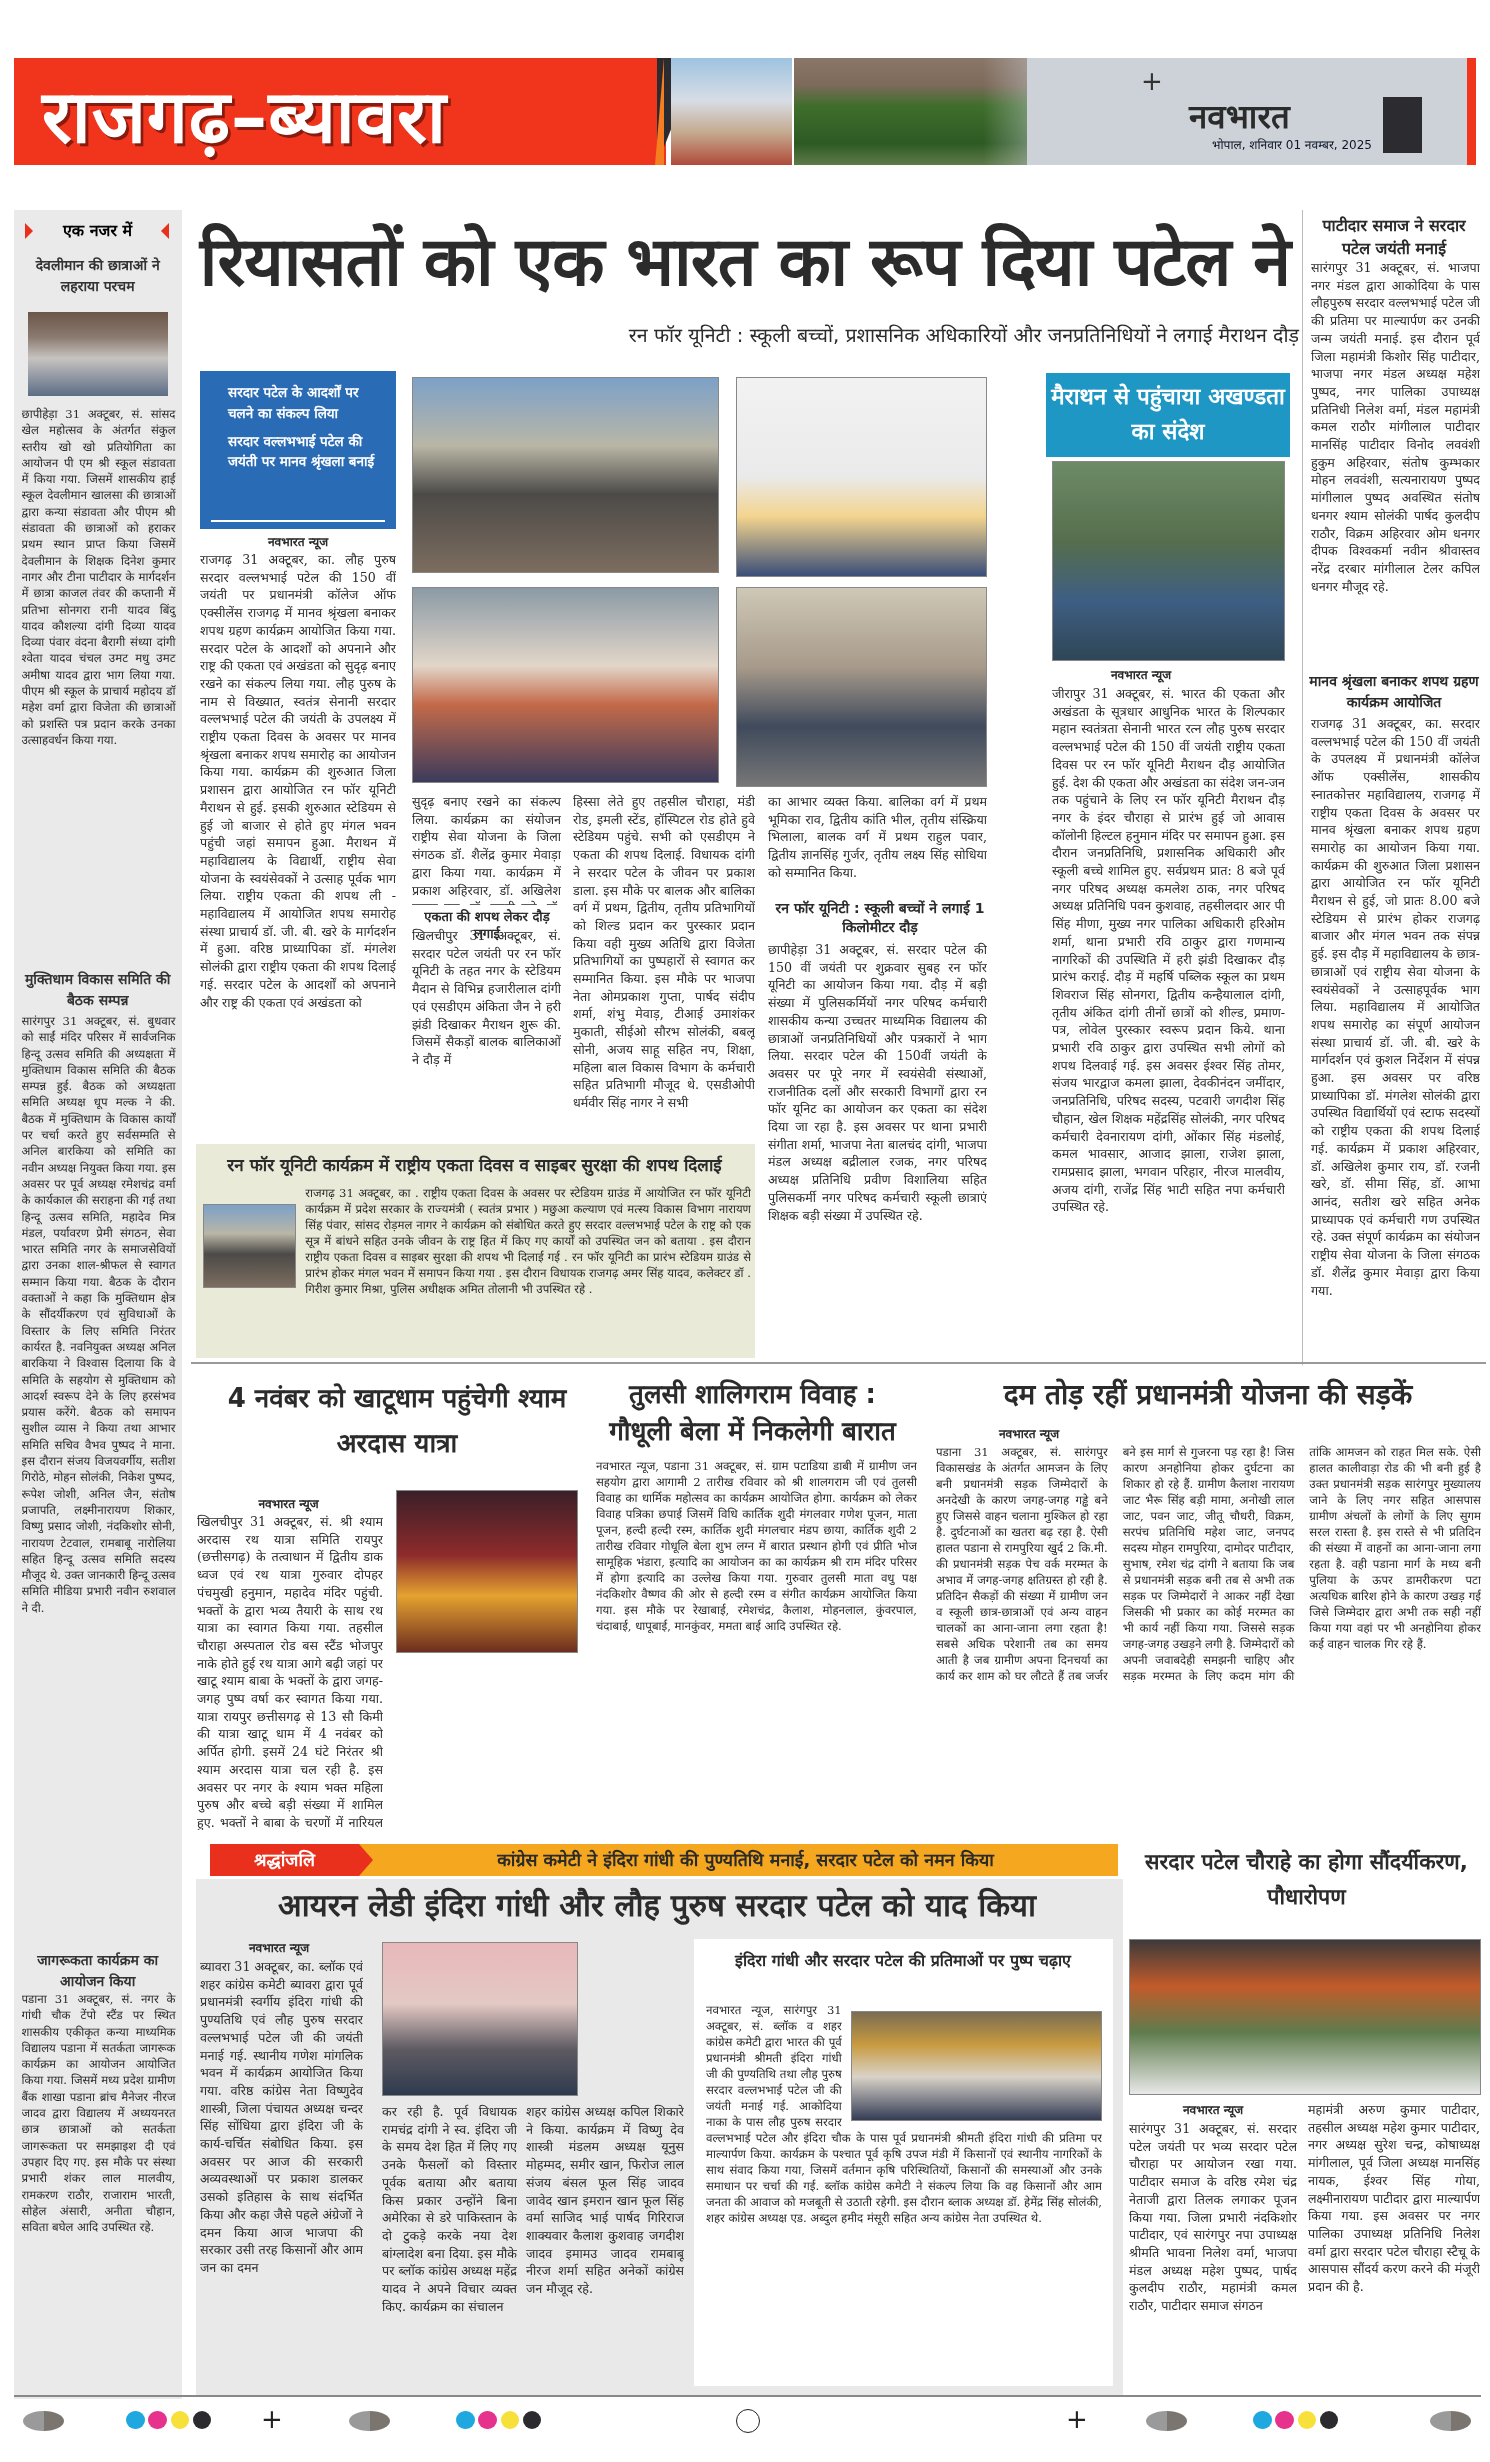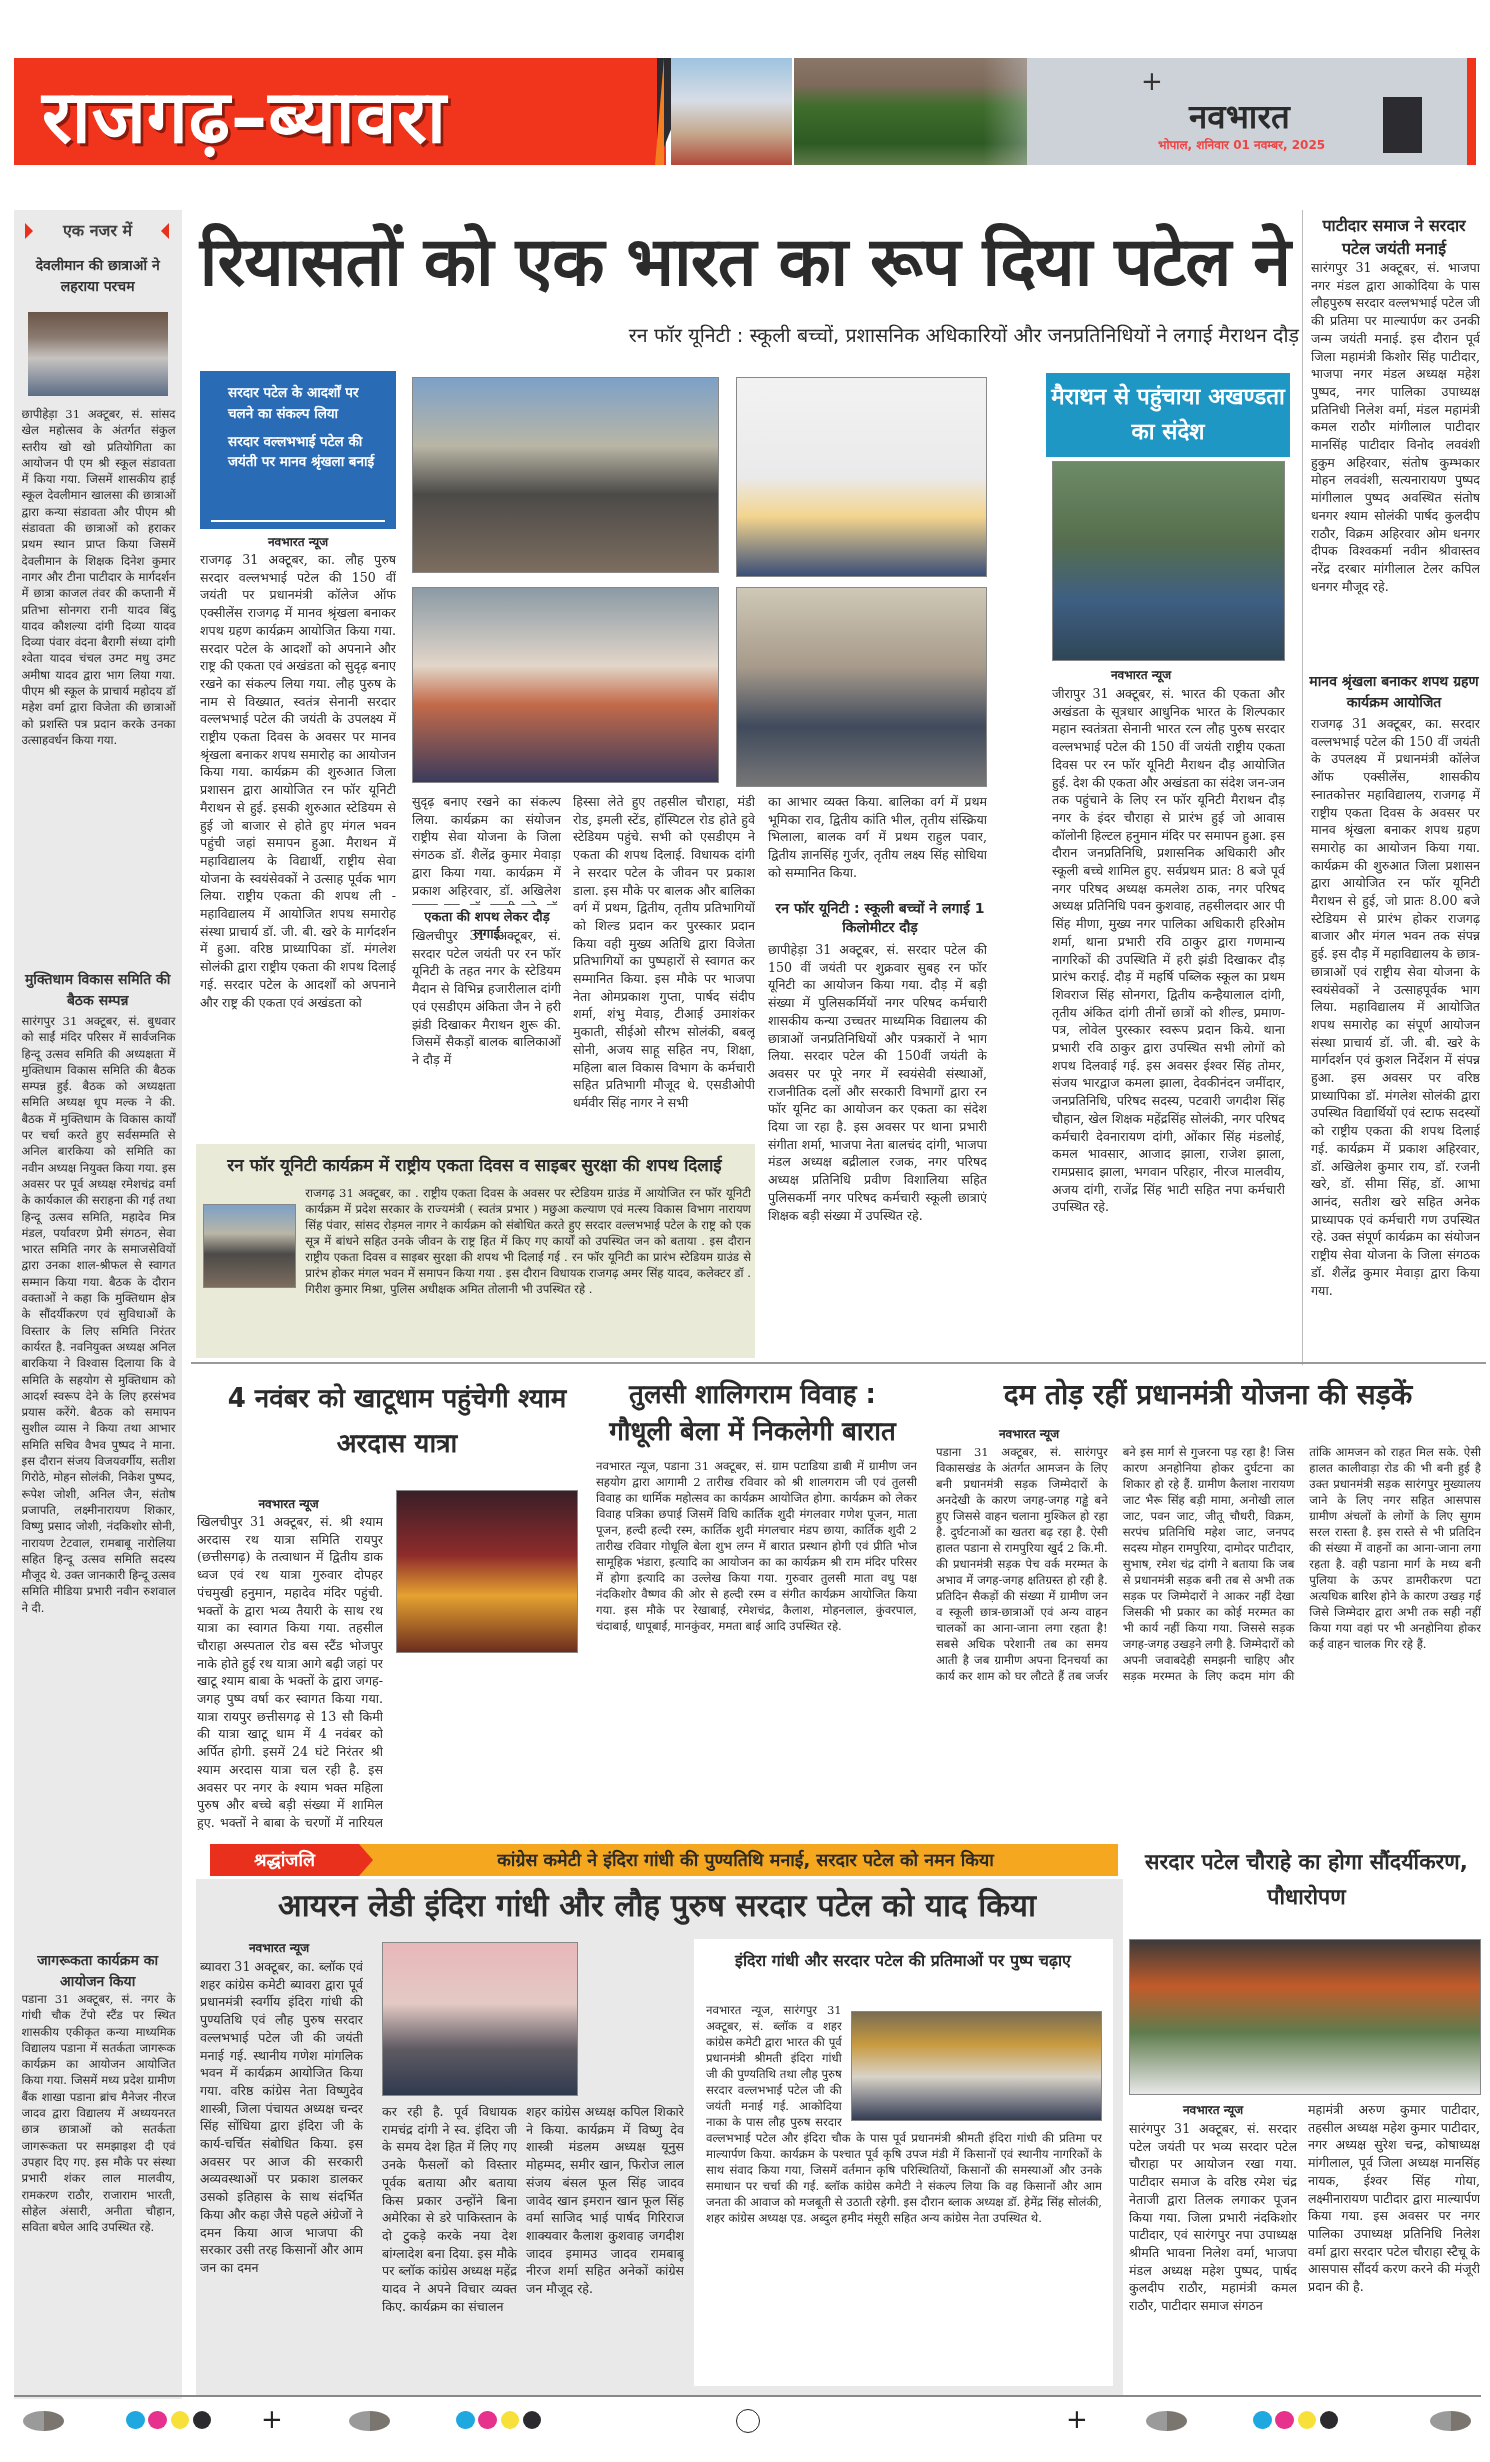--- a/index.html
+++ b/index.html
@@ -14,21 +14,21 @@
   #mast-title { left: 28px; top: 5.6px; font-size: 73px; font-weight: bold; color: #fff; letter-spacing: 0.9px; text-shadow: 2.8px 2.8px 0 #8a1a0e; font-family: "DejaVu Sans", sans-serif; }
   #mast-dark-tri { left: 643px; top: 0; width: 0; height: 0; border-left: 42px solid #2c2c30; border-bottom: 107px solid transparent; }
   #mast-orange-tri { left: 641px; top: 0; width: 0; height: 0; border-right: 9.3px solid #f57f20; border-top: 107px solid transparent; }
   #mast-photo1 { left: 657px; top: 0; width: 121px; height: 107px; background: linear-gradient(180deg,#9ec3e0 0%, #d7dde5 40%, #c4a98e 70%, #b04a3a 100%); }
   #mast-photo2 { left: 780px; top: 0; width: 233px; height: 107px; background: linear-gradient(180deg,#8a7769 0%, #7d6a5a 25%, #3f6e2c 45%, #2d5a23 80%, #5f7a4a 100%); }
   #mast-fade { left: 969px; top: 0; width: 112px; height: 107px; background: linear-gradient(90deg, rgba(205,210,216,0) 0%, #cdd2d8 100%); }
   #mast-grey { left: 1013px; top: 0; width: 440px; height: 107px; background: #cdd2d8; }
   #mast-redbar { left: 1453px; top: 0; width: 9.3px; height: 107px; background: #f0351c; }
   #mast-plus { left: 1127px; top: 7.5px; font-size: 26px; color: #333; }
   #brand { left: 1175px; top: 35px; width: 182px; text-align: left; font-size: 33px; font-weight: bold; color: #2b2b2b; font-family: "DejaVu Serif", serif; }
-  #brand-date { left: 1144px; top: 78px; width: 214px; text-align: left; font-size: 12px; color: #ef4444; font-weight: bold; }
+  #brand-date { left: 1144px; top: 78px; width: 214px; text-align: right; font-size: 12px; color: #0f172a; }
   #brand-square { left: 1369px; top: 39px; width: 39px; height: 56px; background: #2c2c30; }
 
   
   #left-col { left: 14px; top: 210px; width: 168px; height: 2189px; background: #eaeaea; }
   .sb-arrow-l { width:0; height:0; border-top:8.4px solid transparent; border-bottom:8.4px solid transparent; border-left:8.4px solid #e8301c; }
   .sb-arrow-r { width:0; height:0; border-top:8.4px solid transparent; border-bottom:8.4px solid transparent; border-right:8.4px solid #e8301c; }
   .sb-head { font-size: 14px; font-weight: bold; text-align: center; color: #333; line-height: 20.5px; }
   .sb-photo { background: linear-gradient(180deg,#6b5648 0%, #8a7a70 30%, #c7c3c0 55%, #5b6d86 100%); }
 
   
@@ -84,21 +84,21 @@
   <div id="brand-square" class="abs"></div>
 </div>
 
 <div id="left-col" class="abs">
   <div class="abs" style="left:11.2px;top:13px;">
       <div class="sb-arrow-l"></div>
     </div>
   <div class="abs" style="left:147px;top:13px;">
       <div class="sb-arrow-r"></div>
     </div>
-  <div class="abs sb-head" style="left:18.6px;top:11.2px;width:130px;color:#404040;font-size:16px;">एक नजर में</div>
+  <div class="abs sb-head" style="left:18.6px;top:11.2px;width:130px;color:#000000;font-size:16px;">एक नजर में</div>
   <div class="abs sb-head" style="left:4.7px;top:45px;width:158px;">देवलीमान की छात्राओं ने लहराया परचम</div>
   <div class="abs sb-photo" style="left:14px;top:102px;width:140px;height:84px;"></div>
   <div class="abs body-text" style="left:7.5px;top:196px;width:154px;height:559px;font-size:11.6px;line-height:16.3px;">छापीहेड़ा 31 अक्टूबर, सं. सांसद खेल महोत्सव के अंतर्गत संकुल स्तरीय खो खो प्रतियोगिता का आयोजन पी एम श्री स्कूल संडावता में किया गया. जिसमें शासकीय हाई स्कूल देवलीमान खालसा की छात्राओं द्वारा कन्या संडावता और पीएम श्री संडावता की छात्राओं को हराकर प्रथम स्थान प्राप्त किया जिसमें देवलीमान के शिक्षक दिनेश कुमार नागर और टीना पाटीदार के मार्गदर्शन में छात्रा काजल तंवर की कप्तानी में प्रतिभा सोनगरा रानी यादव बिंदु यादव कौशल्या दांगी दिव्या यादव दिव्या पंवार वंदना बैरागी संध्या दांगी श्वेता यादव चंचल उमट मधु उमट अमीषा यादव द्वारा भाग लिया गया. पीएम श्री स्कूल के प्राचार्य महोदय डॉ महेश वर्मा द्वारा विजेता की छात्राओं को प्रशस्ति पत्र प्रदान करके उनका उत्साहवर्धन किया गया.</div>
 
   <div class="abs sb-head" style="left:4.7px;top:759px;width:158px;">मुक्तिधाम विकास समिति की बैठक सम्पन्न</div>
   <div class="abs body-text" style="left:7.5px;top:803px;width:154px;height:931px;font-size:11.6px;line-height:16.3px;">सारंगपुर 31 अक्टूबर, सं. बुधवार को साईं मंदिर परिसर में सार्वजनिक हिन्दू उत्सव समिति की अध्यक्षता में मुक्तिधाम विकास समिति की बैठक सम्पन्न हुई. बैठक को अध्यक्षता समिति अध्यक्ष धूप मल्क ने की. बैठक में मुक्तिधाम के विकास कार्यों पर चर्चा करते हुए सर्वसम्मति से अनिल बारकिया को समिति का नवीन अध्यक्ष नियुक्त किया गया. इस अवसर पर पूर्व अध्यक्ष रमेशचंद्र वर्मा के कार्यकाल की सराहना की गई तथा हिन्दू उत्सव समिति, महादेव मित्र मंडल, पर्यावरण प्रेमी संगठन, सेवा भारत समिति नगर के समाजसेवियों द्वारा उनका शाल-श्रीफल से स्वागत सम्मान किया गया. बैठक के दौरान वक्ताओं ने कहा कि मुक्तिधाम क्षेत्र के सौंदर्यीकरण एवं सुविधाओं के विस्तार के लिए समिति निरंतर कार्यरत है. नवनियुक्त अध्यक्ष अनिल बारकिया ने विश्वास दिलाया कि वे समिति के सहयोग से मुक्तिधाम को आदर्श स्वरूप देने के लिए हरसंभव प्रयास करेंगे. बैठक को समापन सुशील व्यास ने किया तथा आभार समिति सचिव वैभव पुष्पद ने माना. इस दौरान संजय विजयवर्गीय, सतीश गिरोठे, मोहन सोलंकी, निकेश पुष्पद, रूपेश जोशी, अनिल जैन, संतोष प्रजापति, लक्ष्मीनारायण शिकार, विष्णु प्रसाद जोशी, नंदकिशोर सोनी, नारायण टेटवाल, रामबाबू नारोलिया सहित हिन्दू उत्सव समिति सदस्य मौजूद थे. उक्त जानकारी हिन्दू उत्सव समिति मीडिया प्रभारी नवीन रुशवाल ने दी.</div>
 
   <div class="abs sb-head" style="left:4.7px;top:1740px;width:158px;">जागरूकता कार्यक्रम का आयोजन किया</div>
   <div class="abs body-text" style="left:7.5px;top:1781px;width:154px;height:391px;font-size:11.6px;line-height:16.3px;">पडाना 31 अक्टूबर, सं. नगर के गांधी चौक टेंपो स्टैंड पर स्थित शासकीय एकीकृत कन्या माध्यमिक विद्यालय पडाना में सतर्कता जागरूक कार्यक्रम का आयोजन आयोजित किया गया. जिसमें मध्य प्रदेश ग्रामीण बैंक शाखा पडाना ब्रांच मैनेजर नीरज जादव द्वारा विद्यालय में अध्ययनरत छात्र छात्राओं को सतर्कता जागरूकता पर समझाइश दी एवं उपहार दिए गए. इस मौके पर संस्था प्रभारी शंकर लाल मालवीय, रामकरण राठौर, राजाराम भारती, सोहेल अंसारी, अनीता चौहान, सविता बघेल आदि उपस्थित रहे.</div>
 </div>

